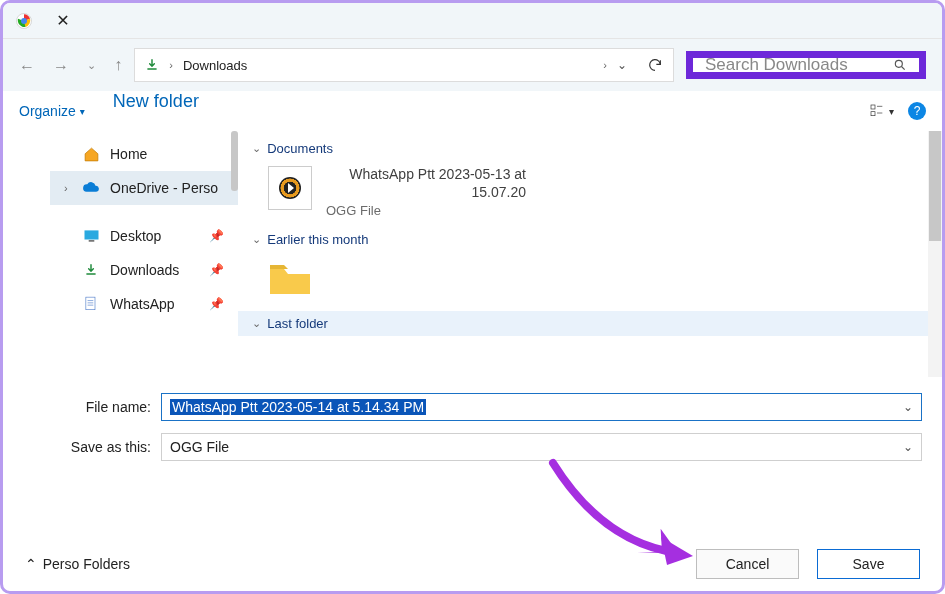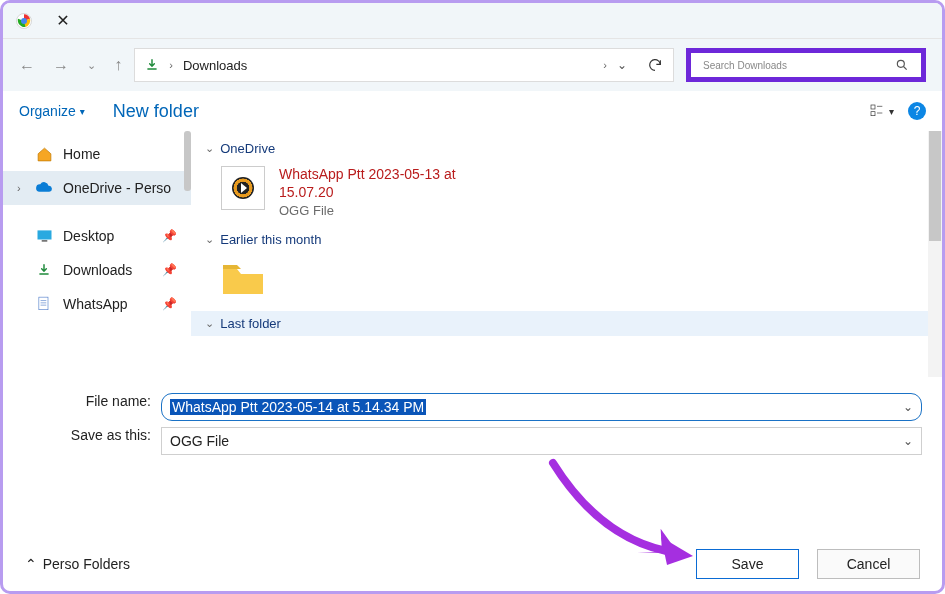--- a/index.html
+++ b/index.html
@@ -12,58 +12,58 @@
 
 .navrow { display: flex; align-items: center; height: 52px; background: #f1f6f9; padding: 0 16px; gap: 12px; }
 .nav-arrows { display: flex; gap: 18px; align-items: center; color: #555; }
 .nav-arrows span { font-size: 16px; color: #888; }
 .pathbox { flex: 1; display: flex; align-items: center; height: 34px; background: #fff; border: 1px solid #dcdcdc; padding: 0 10px; gap: 10px; }
 .pathbox .dl-icon { color: #1f8a3b; font-weight: bold; }
 .pathbox .chev { color: #666; font-size: 11px; }
 .pathbox .loc { font-size: 13px; color: #222; flex: 1; }
 .pathbox .drop { color: #555; font-size: 12px; }
 .pathbox .refresh { color: #333; margin-left: 10px; }
-.searchbox { width: 240px; height: 34px; background: #fff; border: 5px solid #6d28d9; display: flex; align-items: center; padding: 0 12px; justify-content: space-between; color: #888; font-size: 10px; }
-
-.toolbar { display: flex; align-items: center; height: 40px; background: #fff; padding: 7px 16px; gap: 28px; }
+.searchbox { width: 240px; height: 28px; background: #fff; border: 7px solid #6d28d9; display: flex; align-items: center; padding: 0 12px; justify-content: space-between; color: #888; font-size: 17px; }
+
+.toolbar { display: flex; height: 40px; background: #fff; padding: 0 16px; gap: 28px; }
 .org { color: #0066b8; font-size: 14px; display: inline-flex; align-items: center; gap: 4px; }
 .newfolder { color: #0066b8; font-size: 18px; }
 .tool-right { margin-left: auto; display: flex; align-items: center; gap: 14px; }
 .viewbtn { color: #333; font-size: 14px; display: flex; align-items: center; gap: 4px; }
 .help { width: 18px; height: 18px; border-radius: 50%; background: #0c86e4; color: #fff; font-size: 12px; display: flex; align-items: center; justify-content: center; }
 
-.body-area { display: flex; height: 246px; background: #fff; }
+.body-area { display: flex; height: 246px; background: #fff; margin-left: 47px; }
 .sidebar { width: 188px; background: #fff; padding-top: 6px; position: relative; }
 .sb-scroll { position: absolute; right: 0; top: 0; width: 7px; height: 60px; background: #c7c7c7; border-radius: 3px; }
 .sb-item { display: flex; align-items: center; height: 34px; padding: 0 14px; gap: 10px; font-size: 14px; color: #222; }
 .sb-item.sel { background: #e3ecf3; }
 .sb-item .expander { color: #666; font-size: 11px; width: 8px; }
 .sb-item .ico { width: 18px; display: flex; justify-content: center; }
 .sb-pin { margin-left: auto; color: #777; font-size: 12px; }
 .sb-gap { height: 14px; }
 
 .filepane { flex: 1; background: #fff; padding: 6px 8px 0 14px; position: relative; overflow: hidden; }
 .fp-scroll { position: absolute; right: 0; top: 0; width: 14px; height: 100%; background: #f3f3f3; }
 .fp-scroll-thumb { position: absolute; right: 1px; top: 0; width: 12px; height: 110px; background: #c7c7c7; }
 .group-head { display: flex; align-items: center; gap: 6px; color: #153a7a; font-size: 13px; padding: 4px 0; }
 .group-head .gchev { color: #6a6a6a; font-size: 11px; }
 .file-row { display: flex; align-items: flex-start; gap: 14px; padding: 6px 6px 10px 16px; }
 .file-thumb { width: 44px; height: 44px; border: 1px solid #ccc; background: #fff; display: flex; align-items: center; justify-content: center; }
 .file-thumb.folder { border: none; background: none; }
 .play-circ { width: 22px; height: 22px; border-radius: 50%; background: radial-gradient(#222 40%, #e79a1f 42%, #e79a1f 60%, #222 62%); position: relative; }
 .play-circ::after { content:""; position:absolute; left:9px; top:6px; border-left:6px solid #fff; border-top:5px solid transparent; border-bottom:5px solid transparent; }
-.file-name { font-size: 14px; color: #b91c1c; max-width: 200px; line-height: 1.25; }
+.file-name { font-size: 14px; color: #404040; max-width: 200px; line-height: 1.25; text-align: right; }
 .file-sub { font-size: 13px; color: #6b6b6b; margin-top: 2px; }
 .group-sel { background: #e9f2fb; margin: 0 -8px 0 -14px; padding: 5px 8px 5px 14px; }
 
 .form-area { padding: 16px 20px 8px 20px; }
-.form-row { display: flex; margin-bottom: 6px; }
+.form-row { display: flex; align-items: center; margin-bottom: 12px; }
 .form-label { width: 138px; text-align: right; padding-right: 10px; font-size: 14px; color: #222; }
 .form-field { flex: 1; height: 28px; border: 1px solid #1a72c6; display: flex; align-items: center; padding: 0 8px; position: relative; }
-.form-field.sel-text { font-size: 14px; border-radius: 11px; }
+.form-field.sel-text { font-size: 14px; }
 .form-field .selected { background: #0a55b8; color: #fff; padding: 0 2px; }
 .form-field.type { border: 1px solid #cfcfcf; font-size: 14px; color: #222; }
 .form-field .dd { position: absolute; right: 8px; color: #555; font-size: 12px; }
 
 .footer { position: absolute; bottom: 12px; left: 0; right: 0; display: flex; align-items: center; padding: 0 22px; }
 .hidefolders { display: flex; align-items: center; gap: 6px; font-size: 14px; color: #222; }
 .btns { margin-left: auto; display: flex; gap: 18px; }
 .btn { width: 103px; height: 30px; border: 1px solid #bdbdbd; background: #fafafa; font-size: 14px; color: #222; display: flex; align-items: center; justify-content: center; cursor: pointer; }
 .btn.primary { border: 1.5px solid #0a6bd4; background: #fff; }
 
@@ -200,21 +200,21 @@
     </div>
   </div>
 
   <div class="filepane">
     <div class="fp-scroll">
         <div class="fp-scroll-thumb"></div>
       </div>
 
     <div class="group-head">
       <span class="gchev">⌄</span>
-      <span>OneDrive</span>
+      <span>Documents</span>
     </div>
     <div class="file-row">
       <div class="file-thumb">
           <div class="play-circ"></div>
         </div>
       <div>
         <div class="file-name">WhatsApp Ptt 2023-05-13 at 15.07.20</div>
         <div class="file-sub">OGG File</div>
       </div>
     </div>
@@ -257,22 +257,22 @@
     </div>
   </div>
 </div>
 
 <div class="footer">
   <div class="hidefolders">
     <span>⌃</span>
     <span>Perso Folders</span>
   </div>
   <div class="btns">
+    <div class="btn">Cancel</div>
     <div class="btn primary">Save</div>
-    <div class="btn">Cancel</div>
   </div>
 </div>
 
 <div class="arrow-annot">
   <svg width="170" height="120" viewBox="0 0 170 120">
     <path d="M10 10 Q 60 90 135 100" stroke="#a52fe0" stroke-width="8" fill="none" stroke-linecap="round"></path>
     <path d="M135 100 l-22 -20 l6 22 l-24 6 z" fill="#a52fe0" transform="rotate(12 135 100)"></path>
     <polygon points="150,103 118,84 124,112" fill="#a52fe0"></polygon>
   </svg>
 </div>

